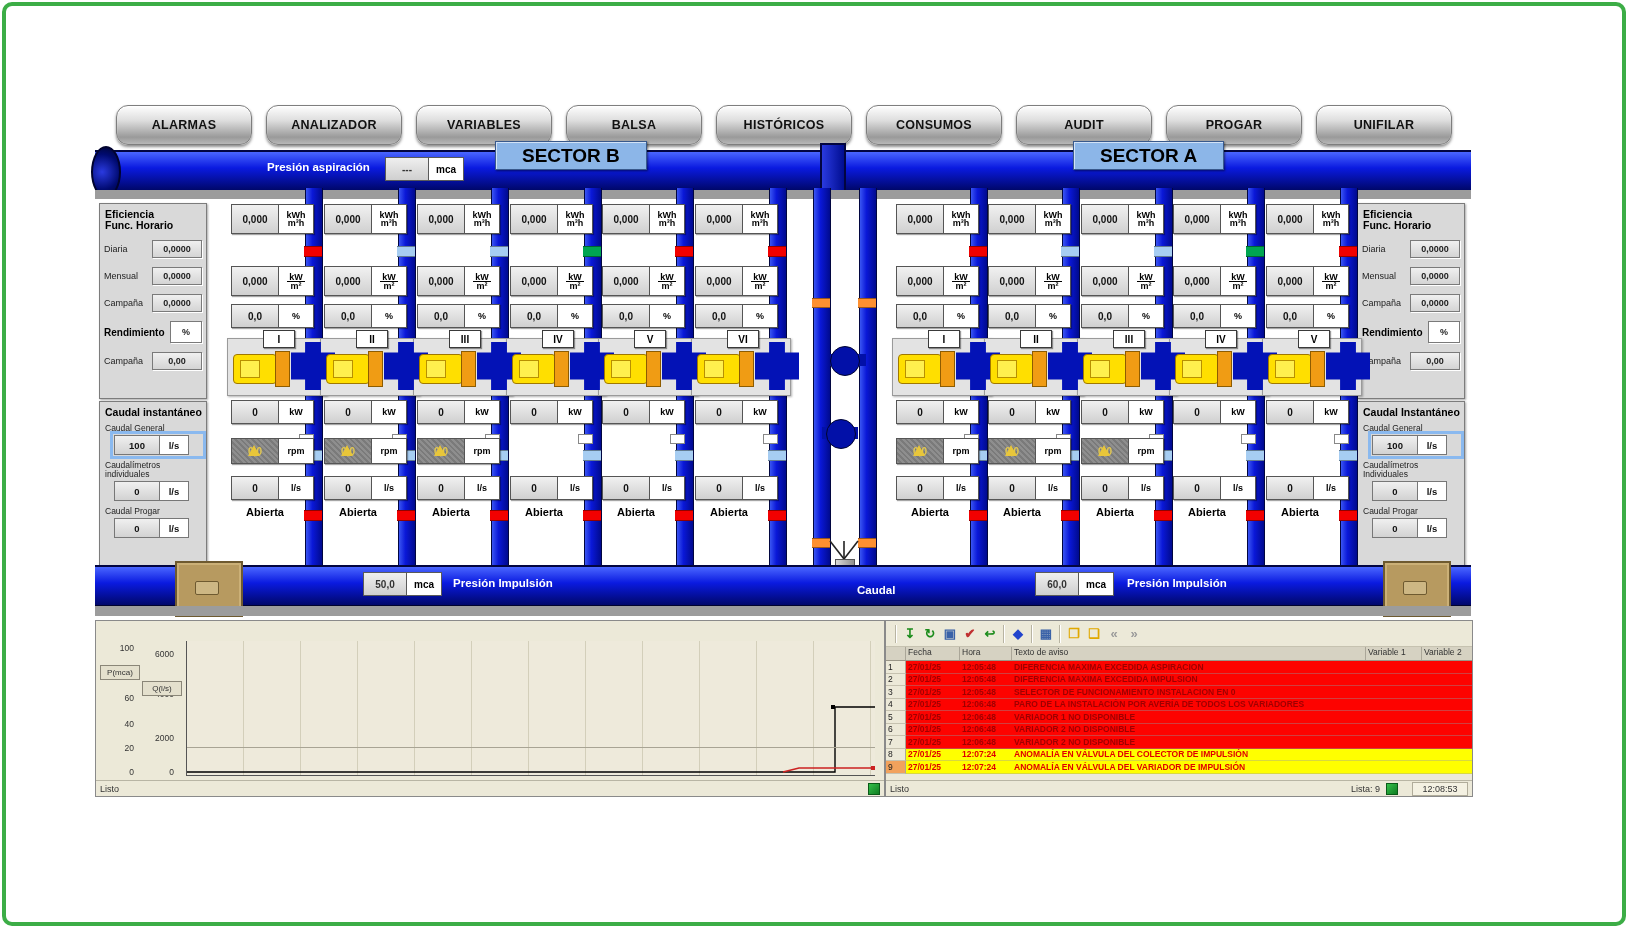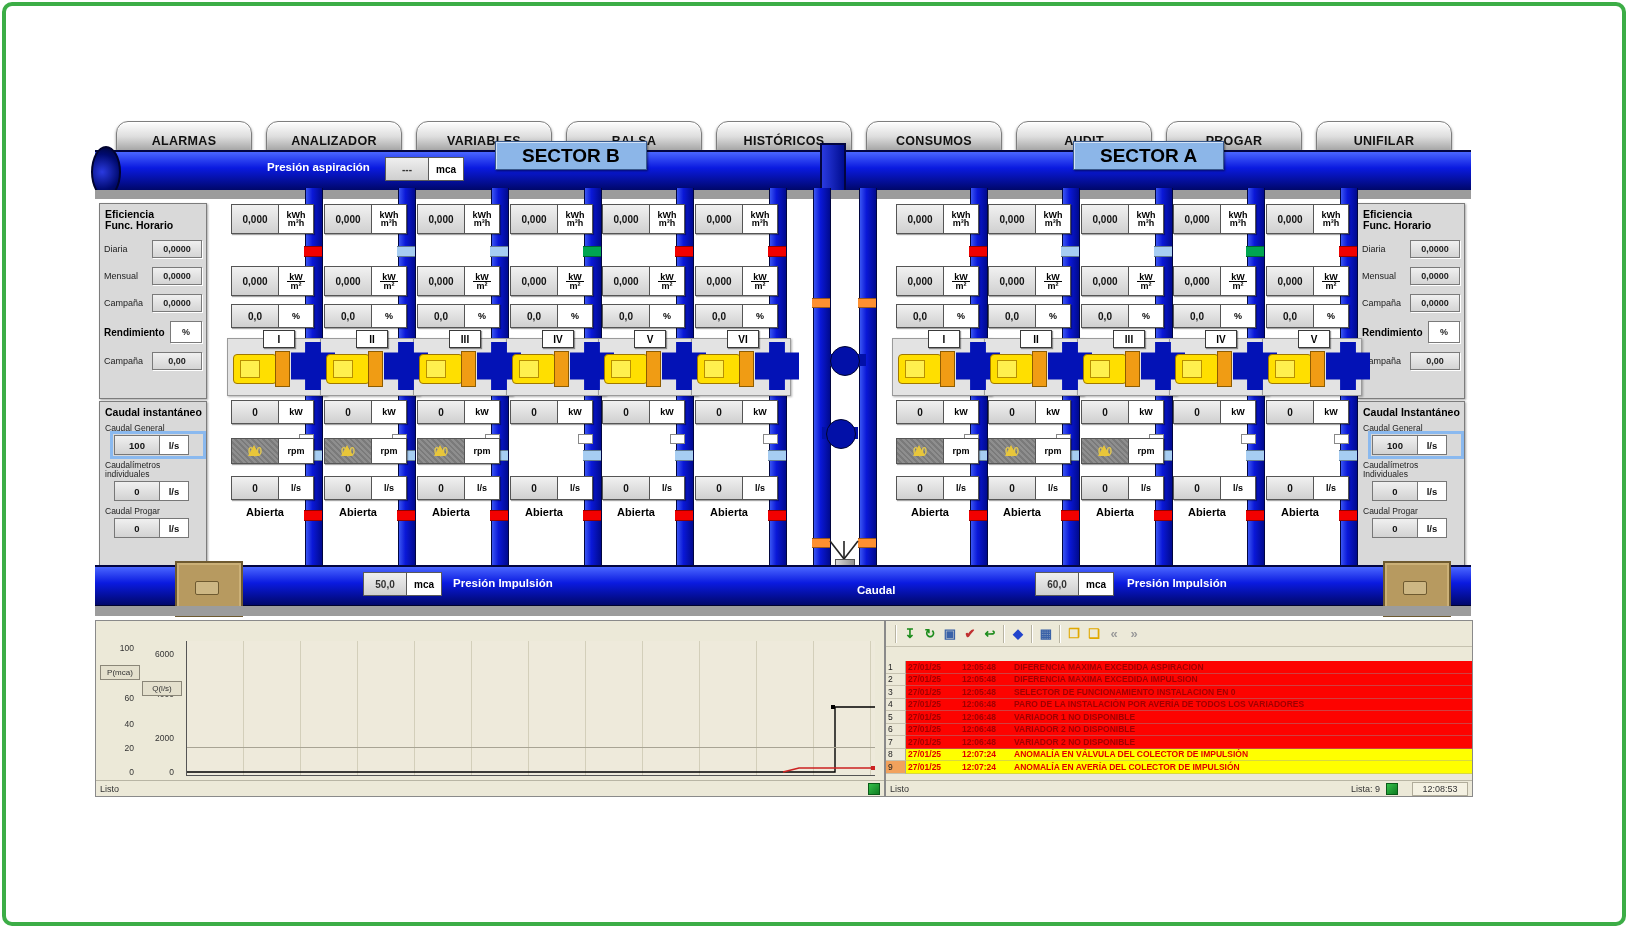--- a/index.html
+++ b/index.html
@@ -2,21 +2,21 @@
 <html><head>
 <meta charset="utf-8">
 <style>
   html,body{margin:0;padding:0;background:#ffffff;}
   body{width:1626px;height:926px;position:relative;font-family:"Liberation Sans",sans-serif;overflow:hidden;}
   .frame{position:absolute;left:2px;top:2px;width:1616px;height:916px;border:4px solid #3cad46;border-radius:10px;}
   .app{position:absolute;left:95px;top:95px;width:1376px;height:720px;background:#ffffff;}
 
   
   .nav{position:absolute;left:14px;top:10px;width:1350px;display:flex;}
-  .navbtn{flex:1;margin:16px 7px;height:38px;border-radius:12px;border:1px solid #7e7e7e;
+  .navbtn{flex:1;margin:0 7px;height:38px;border-radius:12px;border:1px solid #7e7e7e;
     background:linear-gradient(180deg,#fefefe 0%,#dedede 38%,#9a9a9a 82%,#b7b7b7 100%);
     box-shadow:0 2px 3px rgba(0,0,0,.45), inset 0 1px 1px #fff;
     font-weight:bold;font-size:12.5px;color:#111;display:flex;align-items:center;justify-content:center;letter-spacing:.3px;}
 
   
   .pipe-h{position:absolute;left:0;width:1376px;height:38px;
     background:linear-gradient(180deg,#4a66ff 0%,#0a1ae0 42%,#00076a 100%);
     border-top:2px solid #020540;border-bottom:3px solid #01032e;}
   .pipe-top{top:55px}
   .pipe-bottom{top:470px}
@@ -856,20 +856,28 @@
       <span class="tsep"></span>
       <span class="tico c-blue">◆</span>
       <span class="tsep"></span>
       <span class="tico c-steel">▦</span>
       <span class="tsep"></span>
       <span class="tico c-yellow">❐</span>
       <span class="tico c-yellow">❏</span>
       <span class="tico c-gray">«</span>
       <span class="tico c-gray">»</span>
     </div>
+    <div class="ahead">
+      <span class="cn"></span>
+      <span class="cf">Fecha</span>
+      <span class="ch">Hora</span>
+      <span class="ct">Texto de aviso</span>
+      <span class="cv1">Variable 1</span>
+      <span class="cv2">Variable 2</span>
+    </div>
     <div class="arows">
 
     <div class="arow red">
           <span class="num">1</span>
           <span class="cell cf">27/01/25</span>
           <span class="cell ch">12:05:48</span>
           <span class="cell ct">DIFERENCIA MAXIMA EXCEDIDA ASPIRACION</span>
           <span class="cell cv1"></span>
           <span class="cell cv2"></span>
         </div>
@@ -926,21 +934,21 @@
           <span class="cell cf">27/01/25</span>
           <span class="cell ch">12:07:24</span>
           <span class="cell ct">ANOMALÍA EN VÁLVULA DEL COLECTOR DE IMPULSIÓN</span>
           <span class="cell cv1"></span>
           <span class="cell cv2"></span>
         </div>
         <div class="arow yellow">
           <span class="num sel">9</span>
           <span class="cell cf">27/01/25</span>
           <span class="cell ch">12:07:24</span>
-          <span class="cell ct">ANOMALÍA EN AVERÍA DEL COLECTOR DE IMPULSIÓN</span>
+          <span class="cell ct">ANOMALÍA EN VÁLVULA DEL VARIADOR DE IMPULSIÓN</span>
           <span class="cell cv1"></span>
           <span class="cell cv2"></span>
         </div>
       </div>
     <div class="statusbar">
       <span>Listo</span>
       <span class="astatus-right">
         <span>Lista: 9</span>
         <span class="gicon"></span>
         <span class="clockcell">12:08:53</span>

